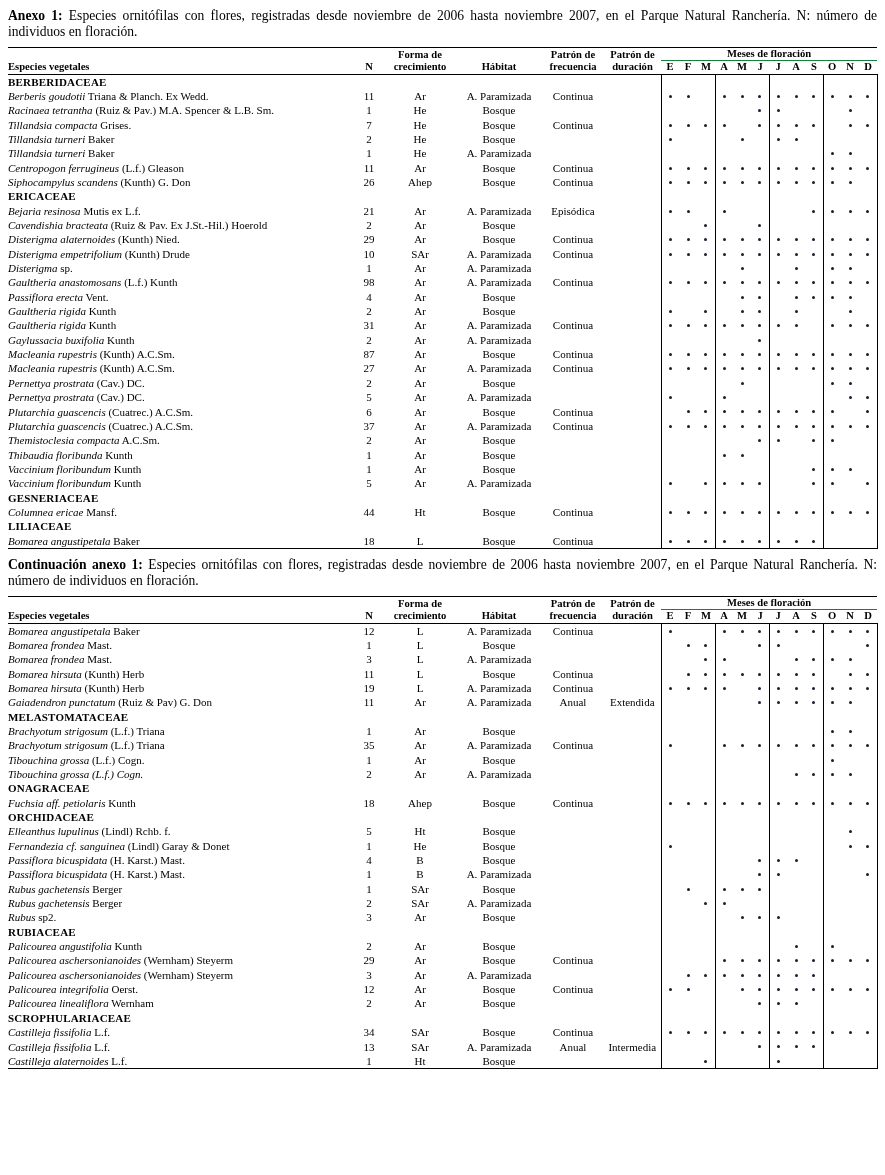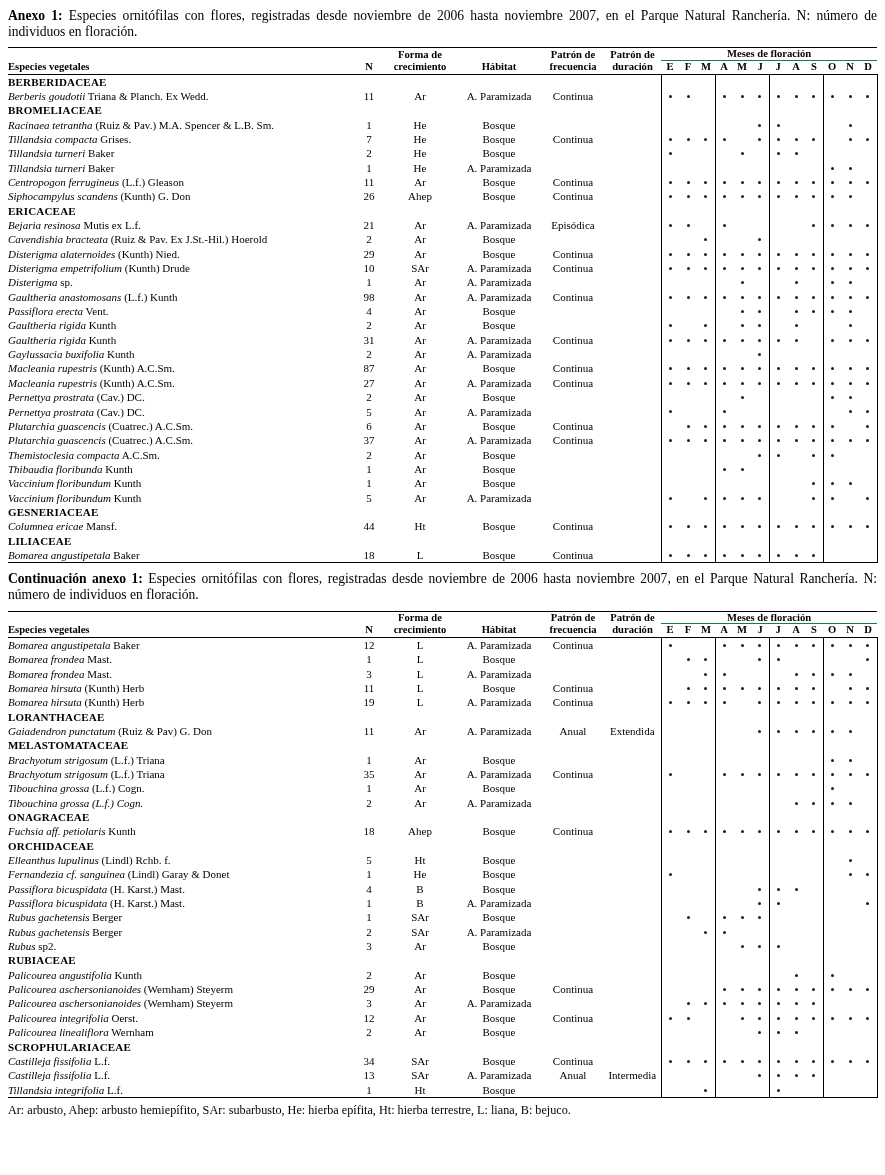--- a/index.html
+++ b/index.html
@@ -103,35 +103,20 @@
           <td class="mcell"><span class="dot" style="background: rgb(28, 28, 46);"></span></td>
           <td class="mcell"><span class="dot" style="background: rgb(28, 28, 46);"></span></td>
           <td class="mcell bl"><span class="dot" style="background: rgb(28, 28, 46);"></span></td>
           <td class="mcell"><span class="dot" style="background: rgb(28, 28, 46);"></span></td>
           <td class="mcell"><span class="dot" style="background: rgb(28, 28, 46);"></span></td>
           <td class="mcell bl"><span class="dot" style="background: rgb(28, 28, 46);"></span></td>
           <td class="mcell"><span class="dot" style="background: rgb(28, 28, 46);"></span></td>
           <td class="mcell br"><span class="dot" style="background: rgb(28, 28, 46);"></span></td>
         </tr>
         <tr>
-          <td colspan="6" class="fam">BROMELIACEAE</td>
-          <td class="mcell bl"></td>
-          <td class="mcell"></td>
-          <td class="mcell"></td>
-          <td class="mcell bl"></td>
-          <td class="mcell"></td>
-          <td class="mcell"></td>
-          <td class="mcell bl"></td>
-          <td class="mcell"></td>
-          <td class="mcell"></td>
-          <td class="mcell bl"></td>
-          <td class="mcell"></td>
-          <td class="mcell br"></td>
-        </tr>
-        <tr>
           <td><i>Racinaea tetrantha</i> (Ruiz &amp; Pav.) M.A. Spencer &amp; L.B. Sm.</td>
           <td class="c">1</td>
           <td class="c">He</td>
           <td class="c">Bosque</td>
           <td class="c"></td>
           <td class="c"></td>
           <td class="mcell bl"></td>
           <td class="mcell"></td>
           <td class="mcell"></td>
           <td class="mcell bl"></td>
@@ -872,35 +857,20 @@
           <td class="mcell"></td>
           <td class="mcell"><span class="dot" style="background: rgb(28, 28, 46);"></span></td>
           <td class="mcell bl"><span class="dot" style="background: rgb(28, 28, 46);"></span></td>
           <td class="mcell"><span class="dot" style="background: rgb(28, 28, 46);"></span></td>
           <td class="mcell"><span class="dot" style="background: rgb(28, 28, 46);"></span></td>
           <td class="mcell bl"><span class="dot" style="background: rgb(28, 28, 46);"></span></td>
           <td class="mcell"><span class="dot" style="background: rgb(28, 28, 46);"></span></td>
           <td class="mcell br"><span class="dot" style="background: rgb(28, 28, 46);"></span></td>
         </tr>
         <tr>
-          <td colspan="6" class="fam">LORANTHACEAE</td>
-          <td class="mcell bl"></td>
-          <td class="mcell"></td>
-          <td class="mcell"></td>
-          <td class="mcell bl"></td>
-          <td class="mcell"></td>
-          <td class="mcell"></td>
-          <td class="mcell bl"></td>
-          <td class="mcell"></td>
-          <td class="mcell"></td>
-          <td class="mcell bl"></td>
-          <td class="mcell"></td>
-          <td class="mcell br"></td>
-        </tr>
-        <tr>
           <td><i>Gaiadendron punctatum</i> (Ruiz &amp; Pav) G. Don</td>
           <td class="c">11</td>
           <td class="c">Ar</td>
           <td class="c">A. Paramizada</td>
           <td class="c">Anual</td>
           <td class="c">Extendida</td>
           <td class="mcell bl"></td>
           <td class="mcell"></td>
           <td class="mcell"></td>
           <td class="mcell bl"></td>
@@ -1362,21 +1332,21 @@
           <td class="mcell"></td>
           <td class="mcell"><span class="dot" style="background: rgb(28, 28, 46);"></span></td>
           <td class="mcell bl"><span class="dot" style="background: rgb(28, 28, 46);"></span></td>
           <td class="mcell"><span class="dot" style="background: rgb(28, 28, 46);"></span></td>
           <td class="mcell"><span class="dot" style="background: rgb(28, 28, 46);"></span></td>
           <td class="mcell bl"></td>
           <td class="mcell"></td>
           <td class="mcell br"></td>
         </tr>
         <tr>
-          <td><i>Tillandsia integrifolia</i> L.f.</td>
+          <td><i>Castilleja alaternoides</i> L.f.</td>
           <td class="c">1</td>
           <td class="c">Ht</td>
           <td class="c">Bosque</td>
           <td class="c"></td>
           <td class="c"></td>
           <td class="mcell bl"></td>
           <td class="mcell"></td>
           <td class="mcell"><span class="dot" style="background: rgb(28, 28, 46);"></span></td>
           <td class="mcell bl"></td>
           <td class="mcell"></td>
@@ -1384,15 +1354,14 @@
           <td class="mcell bl"><span class="dot" style="background: rgb(28, 28, 46);"></span></td>
           <td class="mcell"></td>
           <td class="mcell"></td>
           <td class="mcell bl"></td>
           <td class="mcell"></td>
           <td class="mcell br"></td>
         </tr>
       </tbody>
   </table>
 
-  <div class="footnote">Ar: arbusto, Ahep: arbusto hemiepífito, SAr: subarbusto, He: hierba epífita, Ht: hierba terrestre, L: liana, B: bejuco.</div>
 
 </div>
 
 </body></html>

